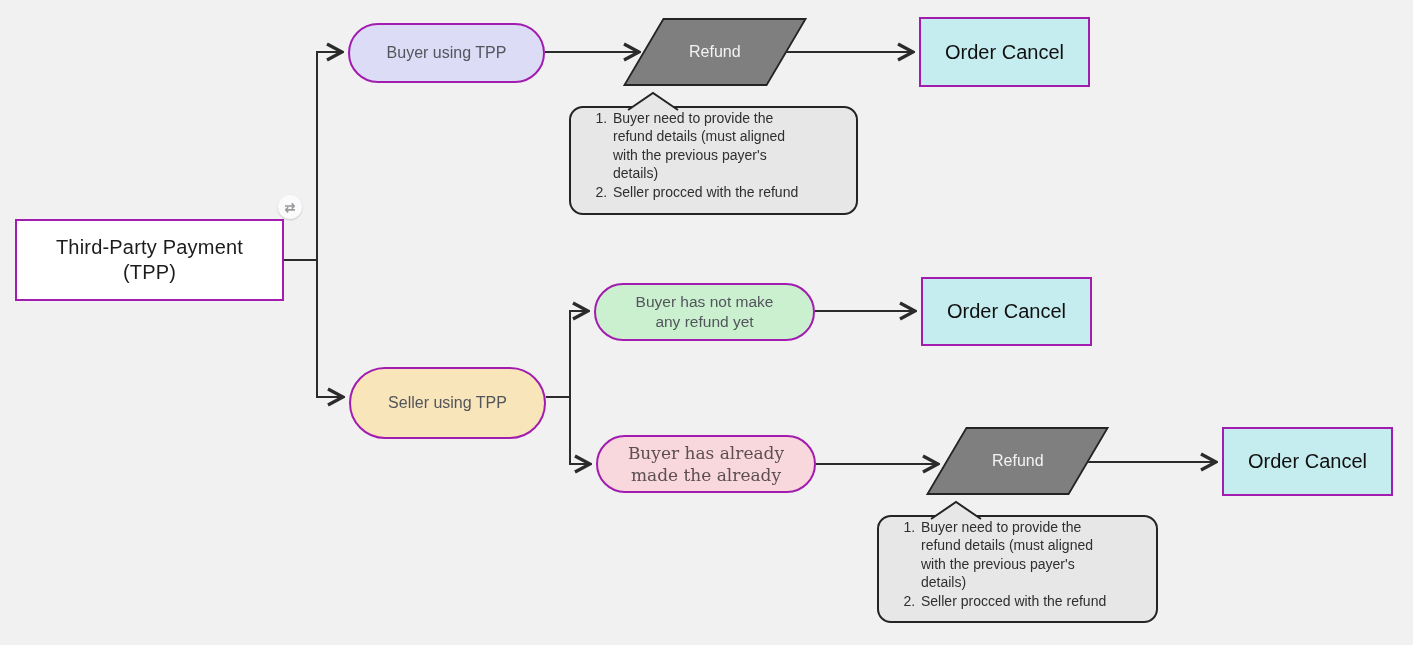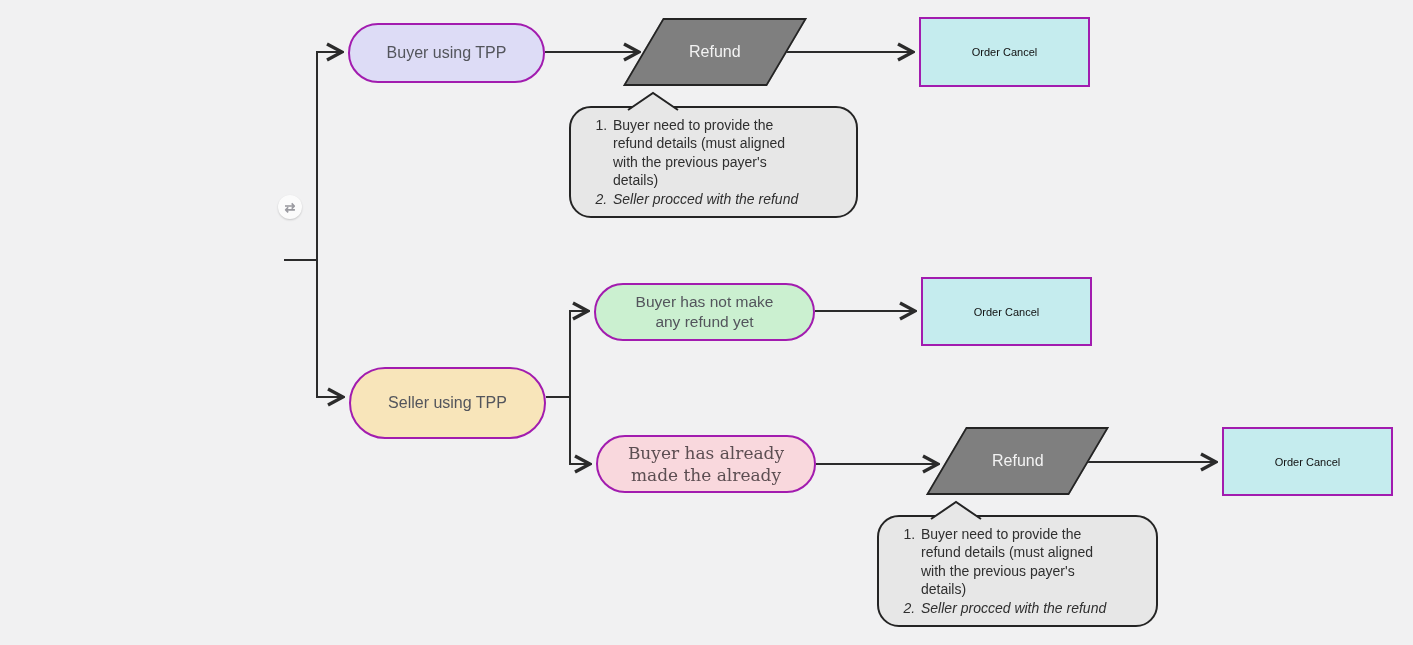--- a/index.html
+++ b/index.html
@@ -15,37 +15,37 @@
     display:flex; flex-direction:column; align-items:center; justify-content:center;
     text-align:center;
   }
   .rect-node { background:#ffffff; color:#1c1c1c; }
   .tpp { font-size:20px; font-weight:500; line-height:1.25; letter-spacing:.2px; }
   .pill { border-radius:999px; font-size:16px; color:#53555c; line-height:1.3; }
   .pill-lavender { background:#dddcf6; }
   .pill-tan      { background:#f8e5ba; }
   .pill-green    { background:#cbf0d0; }
   .pill-pink     { background:#f9d8dd; font-family:"DejaVu Serif", serif; color:#5c4e52; }
-  .cancel { background:#c5ecee; color:#101010; font-size:11px; font-weight:500; }
+  .cancel { background:#c5ecee; color:#101010; font-size:20px; font-weight:500; }
   .para {
     position:absolute; box-sizing:border-box; z-index:1;
     background:#7f7f7f; border:2px solid #242424;
     transform:skewX(-30.5deg);
     display:flex; align-items:center; justify-content:center;
   }
   .para .unskew { transform:skewX(30.5deg); color:#f3f3f3; font-size:16px; }
   .note {
     position:absolute; box-sizing:border-box; z-index:1;
-    background:#e7e7e7; border:2px solid #242424; border-radius:22px;
+    background:#e7e7e7; border:2px solid #242424; border-radius:14px;
     color:#2f2f2f; font-size:14px; line-height:1.32;
-    padding:8px 10px 8px 14px;
+    padding:1px 10px 8px 14px;
   }
   .note ol { margin:0; padding:0 0 0 26px; }
   .note li { width:185px; padding-left:2px; }
-  .note li.nowrap { white-space:nowrap; width:auto;font-style:italic; }
+  .note li.nowrap { white-space:nowrap; width:auto; }
   .note .pointer { position:absolute; top:-17px; overflow:visible; }
   .badge {
     position:absolute; z-index:2; width:24px; height:24px; border-radius:50%;
     background:#fbfbfb; box-shadow:0 1px 2px rgba(0,0,0,.18);
     display:flex; align-items:center; justify-content:center;
     color:#9a9aa0; font-size:13px; font-weight:bold;
   }
 </style>
 </head>
 <body>
@@ -70,20 +70,24 @@
       <path d="M815,311 H915" marker-end="url(#arrow)"></path>
       <path d="M816,464 H938" marker-end="url(#arrow)"></path>
       <path d="M1075,462 H1216" marker-end="url(#arrow)"></path>
     </g>
   </svg>
 
   <div class="badge" style="left:278px; top:195px;">
     <span>⇄</span>
   </div>
 
+  <div class="node rect-node tpp" style="left:15px; top:219px; width:269px; height:82px;">
+    <span>Third-Party Payment</span>
+    <span>(TPP)</span>
+  </div>
 
   <div class="node pill pill-lavender" style="left:348px; top:23px; width:197px; height:60px;">
     <span>Buyer using TPP</span>
   </div>
 
   <div class="para" style="left:643px; top:18px; width:144px; height:68px;">
     <span class="unskew">Refund</span>
   </div>
 
   <div class="node cancel" style="left:919px; top:17px; width:171px; height:70px;">

